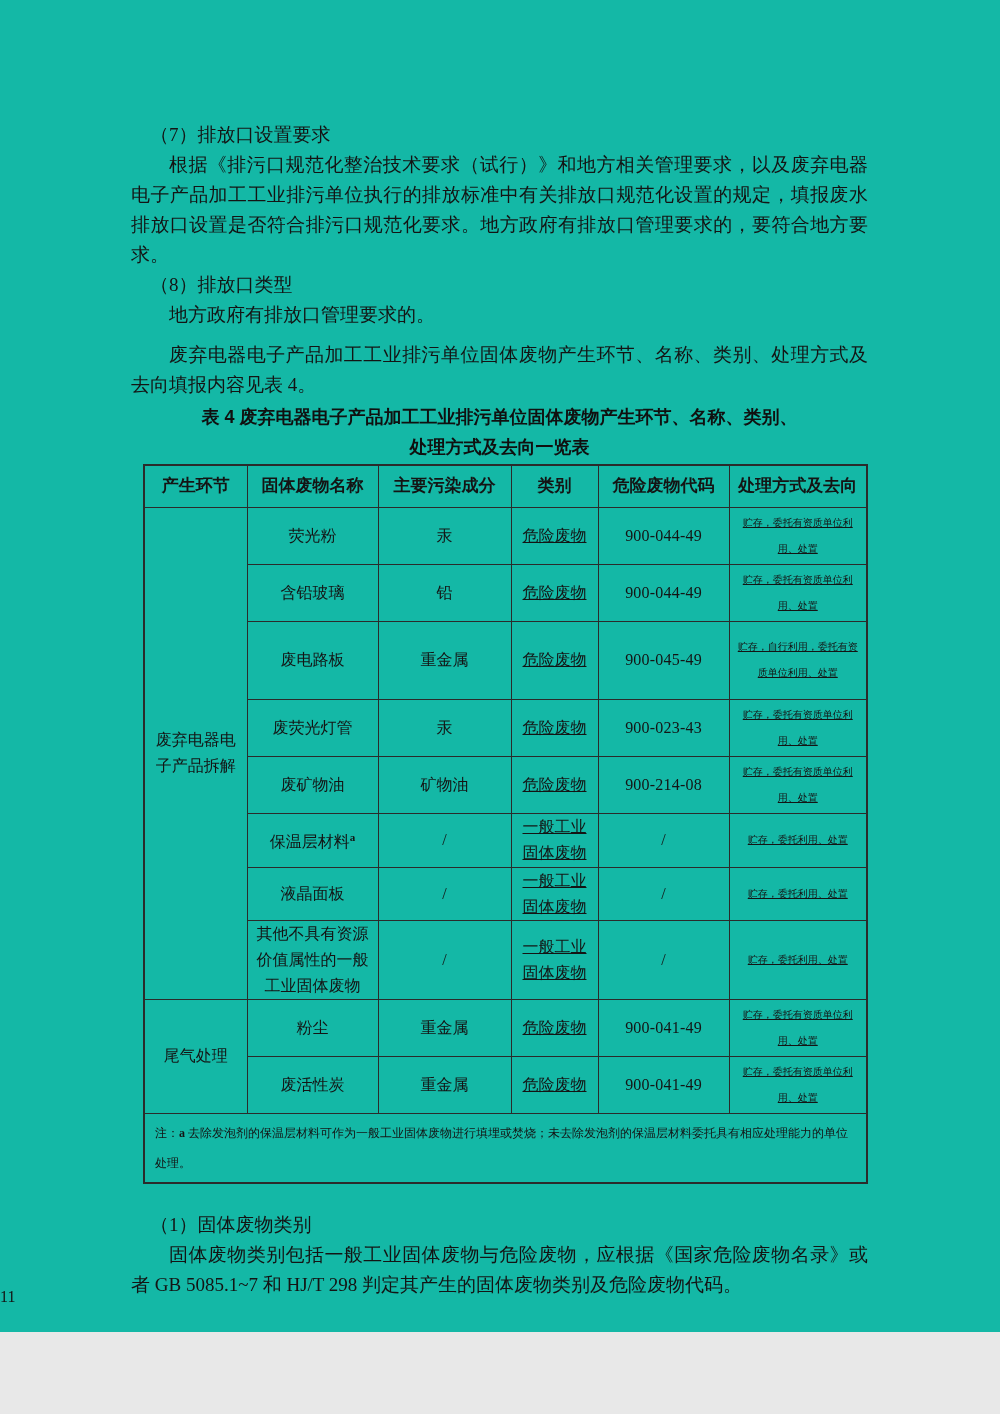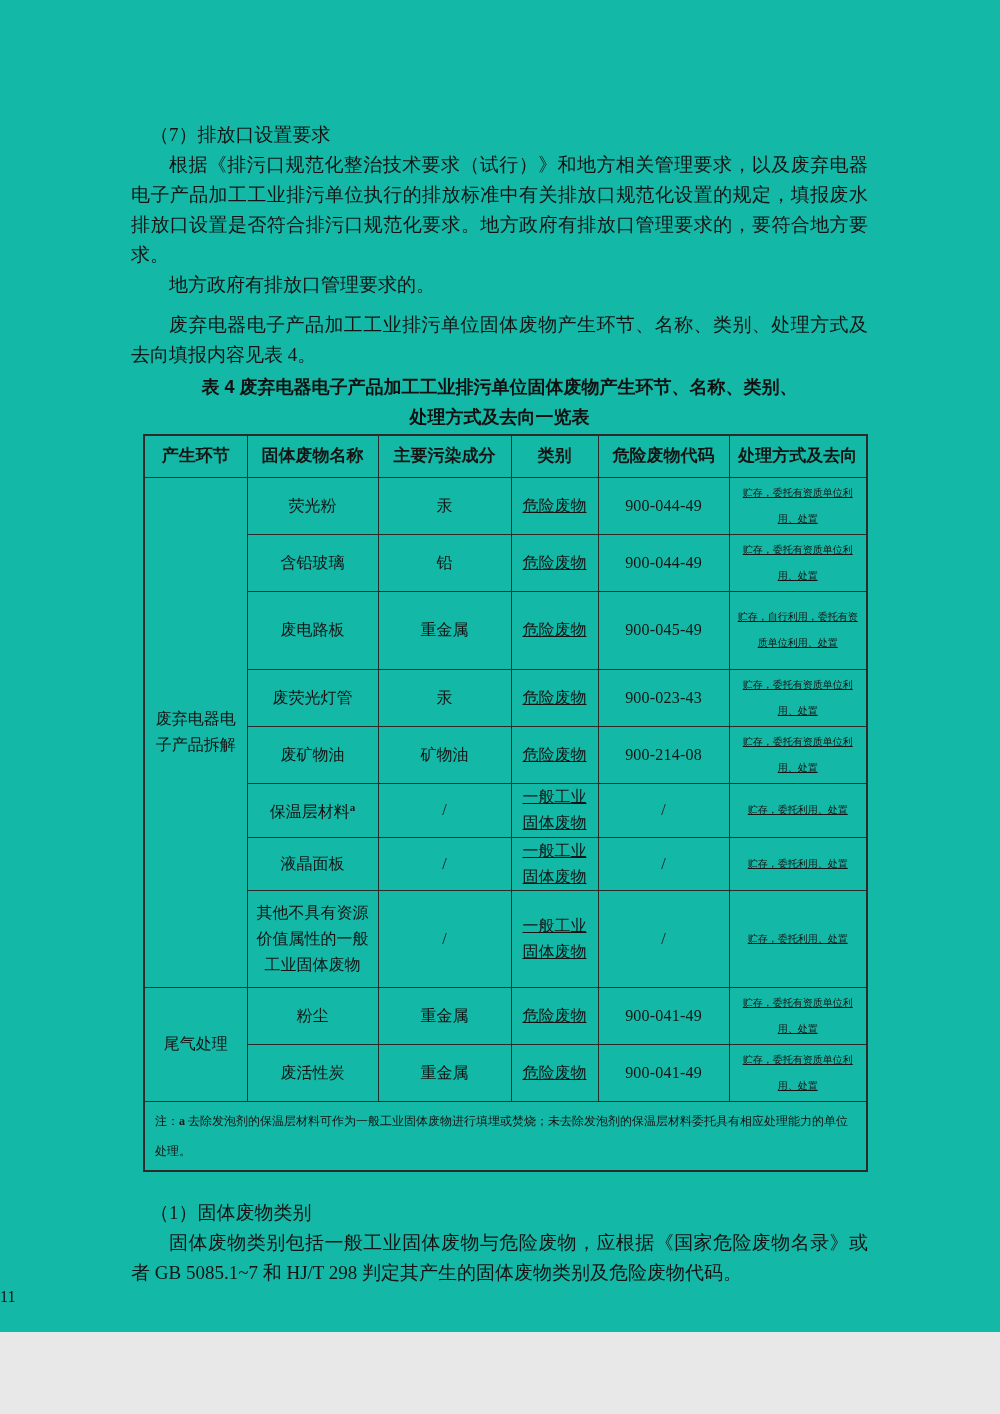--- a/index.html
+++ b/index.html
@@ -69,21 +69,21 @@
     line-height: 26px;
     color: #141414;
   }
   .waste-table th {
     font-family: "Liberation Sans", "DejaVu Sans", sans-serif;
     font-weight: bold;
     font-size: 17px;
     height: 42px;
   }
   .waste-table td.stage { padding: 0 6px; }
-  .waste-table td.nm { padding: 9px 4px; }
+  .waste-table td.nm { padding: 0 4px; }
   .waste-table td.cat { padding: 0 10px; text-decoration: underline; }
   .waste-table td.disp { padding: 2px 6px; font-size: 10px; line-height: 26px; text-decoration: underline; }
   .waste-table td.code { font-size: 16px; letter-spacing: 0.2px; }
   .waste-table td sup { font-weight: bold; font-size: 11px; }
   .waste-table td.note-cell {
     text-align: left;
     font-size: 12px;
     line-height: 30px;
     padding: 4px 10px;
   }
@@ -100,20 +100,21 @@
   }
 </style>
 </head>
 <body>
 
 <div class="page">
   <div class="content">
 
     <div class="body-text indent-1">（7）排放口设置要求</div>
     <div class="body-text indent-2">根据《排污口规范化整治技术要求（试行）》和地方相关管理要求，以及废弃电器电子产品加工工业排污单位执行的排放标准中有关排放口规范化设置的规定，填报废水排放口设置是否符合排污口规范化要求。地方政府有排放口管理要求的，要符合地方要求。</div>
+    <div class="body-text indent-1">（8）排放口类型</div>
     <div class="body-text indent-2">地方政府有排放口管理要求的。</div>
 
 
     <div class="body-text indent-2 intro">废弃电器电子产品加工工业排污单位固体废物产生环节、名称、类别、处理方式及去向填报内容见表 4。</div>
 
     <div class="table-caption">
       <div>表 4  废弃电器电子产品加工工业排污单位固体废物产生环节、名称、类别、</div>
       <div>处理方式及去向一览表</div>
     </div>
 

